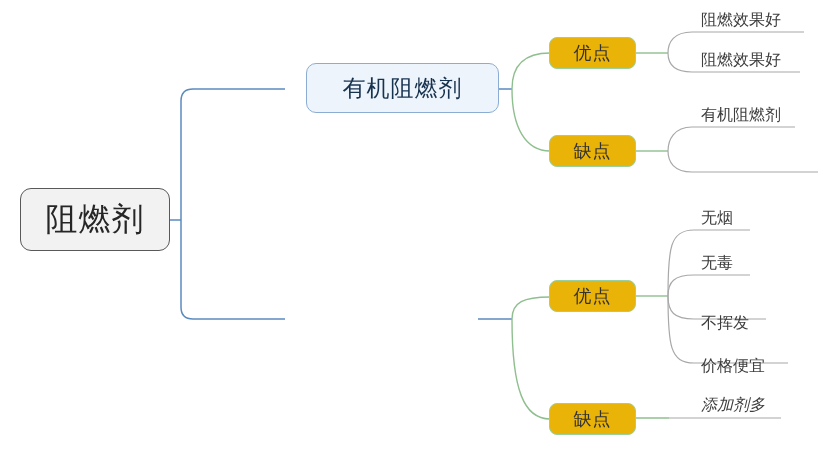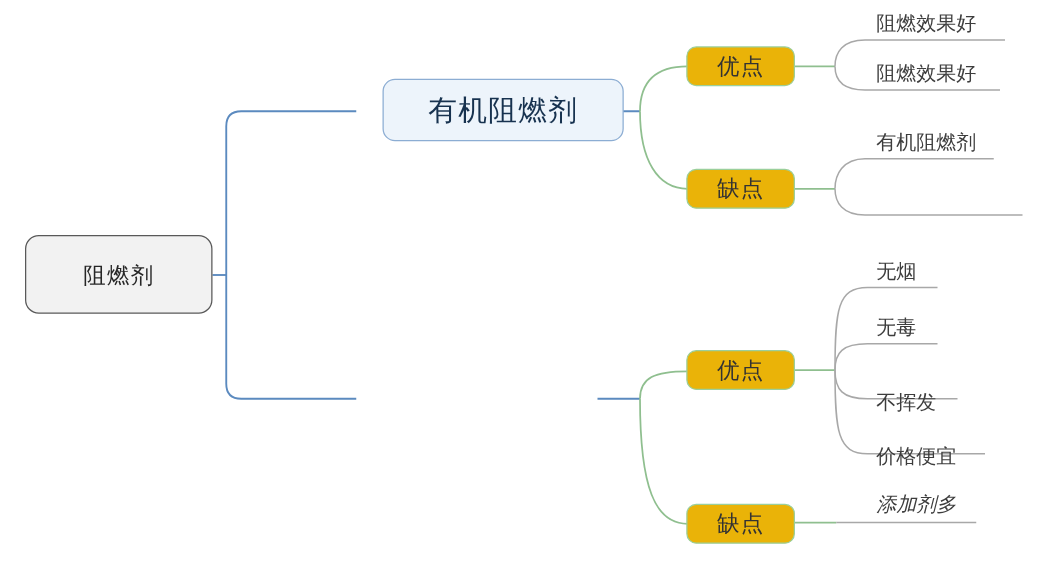--- a/index.html
+++ b/index.html
@@ -9,21 +9,21 @@
   }
   #canvas{position:absolute;left:0;top:0;width:836px;height:458px;}
   svg#connectors{position:absolute;left:0;top:0;pointer-events:none;}
   .node{
     position:absolute;display:flex;align-items:center;justify-content:center;
     box-sizing:border-box;cursor:default;
   }
   .root-node{
     left:20px;top:188px;width:150px;height:63px;
     background:#f2f2f2;border:1.5px solid #595959;border-radius:11px;
-    font-size:18px;color:#262626;letter-spacing:1px;
+    font-size:32px;color:#262626;letter-spacing:1px;
   }
   .branch-node{
     left:285px;width:193px;height:50px;
     background:#edf4fb;border:1.5px solid #8cadd3;border-radius:10px;
     font-size:23px;color:#17324f;letter-spacing:1px;margin-left:21px;
   }
   .branch-organic{top:63px;}
   .branch-inorganic{top:293px;}
   .sub-node{
     left:549px;width:87px;height:32px;

